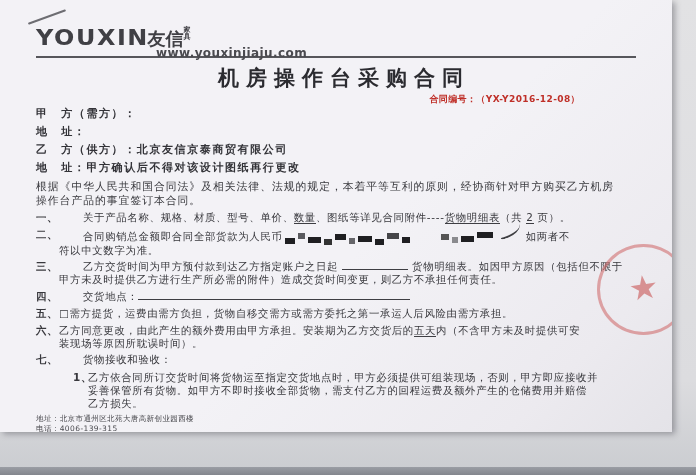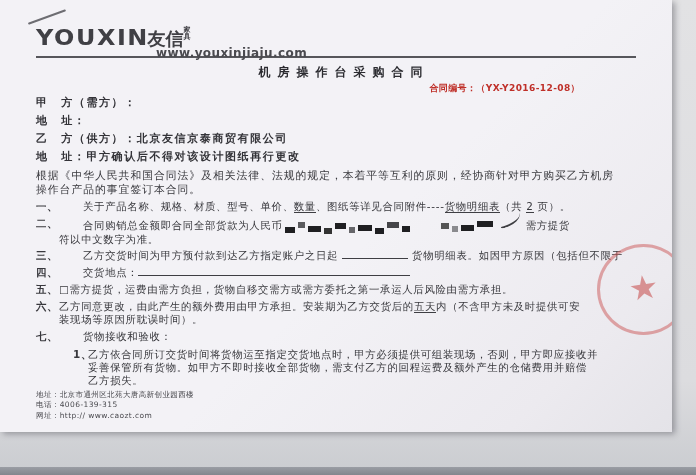--- a/index.html
+++ b/index.html
@@ -14,21 +14,21 @@
   .pen-mark { position:absolute; left:27px; top:16px; width:40px; height:2.2px; background:#6d6d72;
               transform:rotate(-20deg); border-radius:2px; }
   
   .logo-row { position:relative; height:28px; color:#404045; }
   .logo-latin { font-size:23px; font-weight:bold; letter-spacing:1.5px; display:inline-block; transform:scale(1.04,.92); transform-origin:left bottom; }
   .logo-cn { font-size:18px; font-weight:bold; margin-left:3px; }
   .logo-sub { display:inline-block; font-size:7px; font-weight:bold; width:9px; line-height:7px; vertical-align:top; margin-top:3px; }
   .logo-url { position:absolute; left:120px; top:22px; font-size:12px; font-weight:bold; letter-spacing:.4px; color:#4a4a4f; }
   .logo-rule { margin-top:4px; height:2px; background:#56565b; }
   
-  .title { margin-top:6px; text-align:center; font-size:12px; font-weight:bold; letter-spacing:7px; color:#2b2b30; padding-left:16px; }
+  .title { margin-top:6px; text-align:center; font-size:21px; font-weight:bold; letter-spacing:7px; color:#2b2b30; padding-left:16px; }
   .contract-no { text-align:right; padding-right:56px; margin-top:1px; font-size:9px; font-weight:bold;
                  color:#bf2f28; letter-spacing:.4px; height:11px; }
   
   .doc-body { margin-top:4px; }
   .party-line { font-size:11px; font-weight:bold; letter-spacing:1.6px; color:#333338; line-height:12.5px; margin-bottom:5.5px; }
   .preamble { margin-top:2px; }
   .pre-line { font-size:10.8px; letter-spacing:1px; line-height:14.2px; color:#38383d; }
   .clause { display:flex; margin-top:3px; font-size:10.4px; color:#38383d; letter-spacing:.7px; }
   .cnum { width:47px; flex:none; font-weight:bold; }
   .ctext { flex:1; }
@@ -96,28 +96,29 @@
         </div>
         <div class="clause">
           <span class="cnum">一、</span>
           <div class="ctext">
             <div class="cline"><span class="t">关于产品名称、规格、材质、型号、单价、</span><span class="u">数量</span><span class="t">、图纸等详见合同附件----</span><span class="u">货物明细表</span><span class="t">（共 </span><span class="u">2</span><span class="t"> 页）。</span></div>
           </div>
         </div>
         <div class="clause">
           <span class="cnum">二、</span>
           <div class="ctext">
-            <div class="cline"><span class="t">合同购销总金额即合同全部货款为人民币</span><span class="redact redact-1"><i></i><i></i><i></i><i></i><i></i><i></i><i></i><i></i><i></i><i></i></span><span class="redact redact-2"><i></i><i></i><i></i><i></i></span><span class="swoosh"></span><span class="t">需方提货</span></div>
+            <div class="cline"><span class="t">合同购销总金额即合同全部货款为人民币</span><span class="redact redact-1"><i></i><i></i><i></i><i></i><i></i><i></i><i></i><i></i><i></i><i></i></span><span class="redact redact-2"><i></i><i></i><i></i><i></i></span><span class="swoosh"></span><span class="t">如两者不</span></div>
             <div class="cline cont"><span class="t">符以中文数字为准。</span></div>
           </div>
         </div>
         <div class="clause">
           <span class="cnum">三、</span>
           <div class="ctext">
             <div class="cline"><span class="t">乙方交货时间为甲方预付款到达乙方指定账户之日起 </span><span class="blank" style="width: 66px;"></span><span class="t"> 货物明细表。如因甲方原因（包括但不限于</span></div>
+            <div class="cline cont"><span class="t">甲方未及时提供乙方进行生产所必需的附件）造成交货时间变更，则乙方不承担任何责任。</span></div>
           </div>
         </div>
         <div class="clause">
           <span class="cnum">四、</span>
           <div class="ctext">
             <div class="cline"><span class="t">交货地点：</span><span class="blank" style="width: 272px;"></span></div>
           </div>
         </div>
         <div class="clause">
           <span class="cnum">五、</span>

